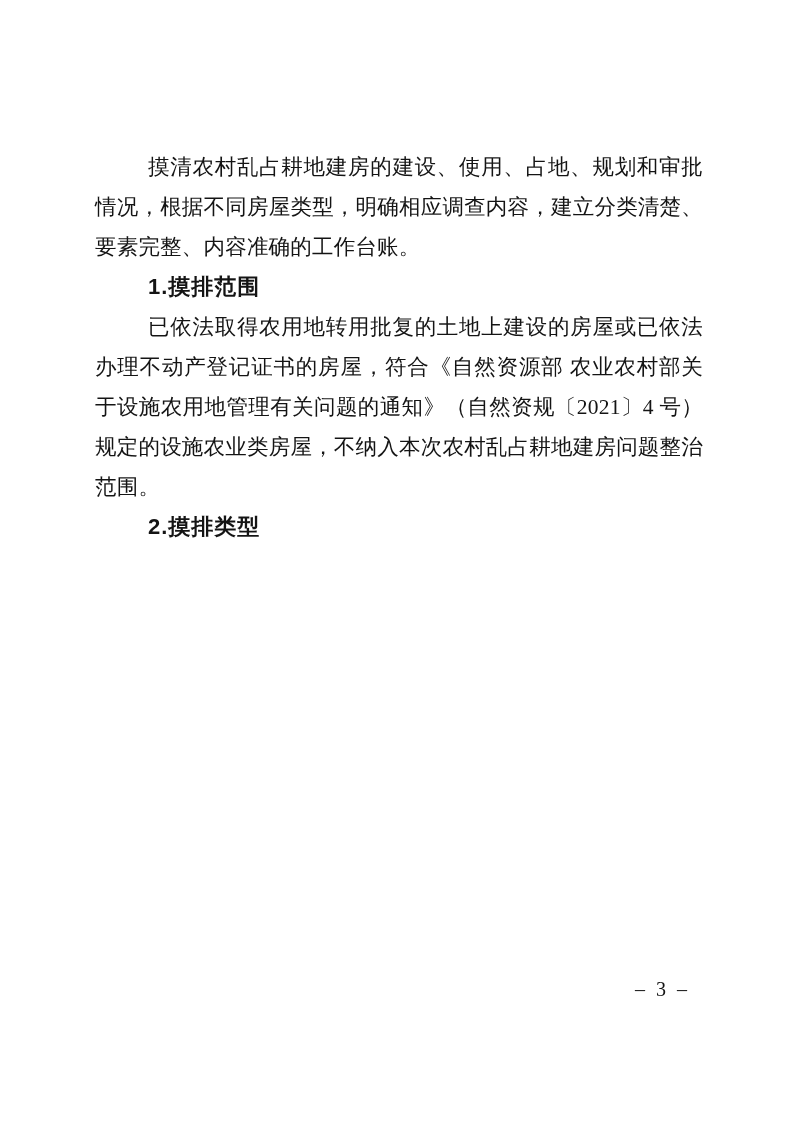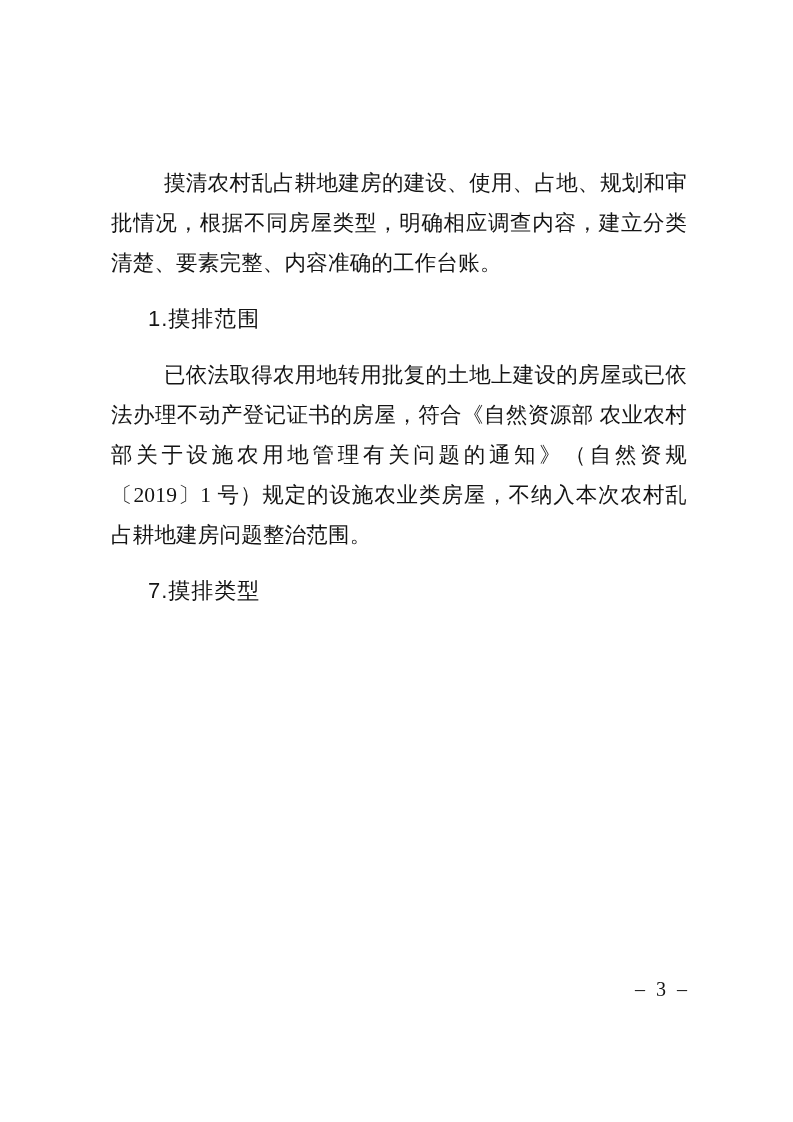--- a/index.html
+++ b/index.html
@@ -16,49 +16,49 @@
     font-family: "Liberation Serif", "DejaVu Serif", serif;
     color: #141414;
   }
   .content {
     position: absolute;
     left: 95px;
     top: 147px;
     width: 608px;
   }
   .para {
-    margin: 16px;
+    margin: 0;
     font-size: 21.5px;
     line-height: 40px;
     text-align: justify;
     text-indent: 53px;
     letter-spacing: 0.2px;
   }
   .heading {
     margin: 0;
     font-size: 22px;
     line-height: 40px;
-    font-weight: normal;
+    font-weight: bold;
     padding-left: 53px;
     font-family: "Liberation Sans", "DejaVu Sans", sans-serif;
     letter-spacing: 1px;
   }
   .page-number {
     position: absolute;
     top: 978px;
     right: 103px;
     font-size: 20px;
     letter-spacing: 3px;
     color: #141414;
   }
 </style>
 </head>
 <body>
 
 <div class="page">
   <div class="content">
     <p class="para">摸清农村乱占耕地建房的建设、使用、占地、规划和审批情况，根据不同房屋类型，明确相应调查内容，建立分类清楚、要素完整、内容准确的工作台账。</p>
     <h2 class="heading">1.摸排范围</h2>
-    <p class="para">已依法取得农用地转用批复的土地上建设的房屋或已依法办理不动产登记证书的房屋，符合《自然资源部 农业农村部关于设施农用地管理有关问题的通知》（自然资规〔2019〕1 号）规定的设施农业类房屋，不纳入本次农村乱占耕地建房问题整治范围。</p>
-    <h2 class="heading">7.摸排类型</h2>
+    <p class="para">已依法取得农用地转用批复的土地上建设的房屋或已依法办理不动产登记证书的房屋，符合《自然资源部 农业农村部关于设施农用地管理有关问题的通知》（自然资规〔2021〕4 号）规定的设施农业类房屋，不纳入本次农村乱占耕地建房问题整治范围。</p>
+    <h2 class="heading">2.摸排类型</h2>
   </div>
   <div class="page-number">– 3 –</div>
 </div>
 
 </body></html>

